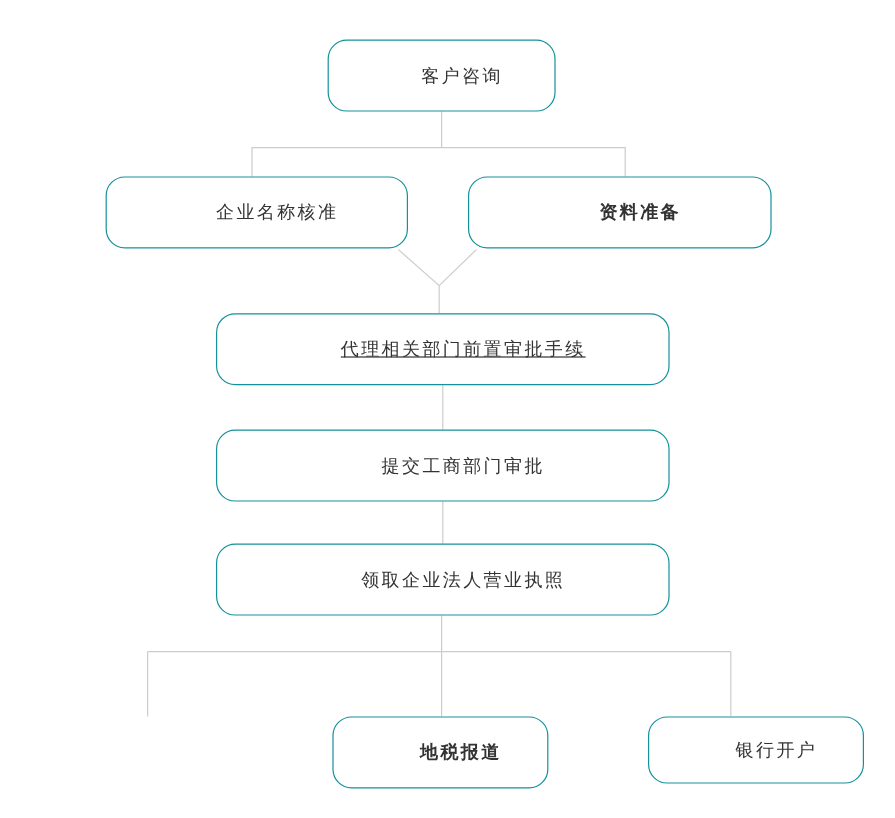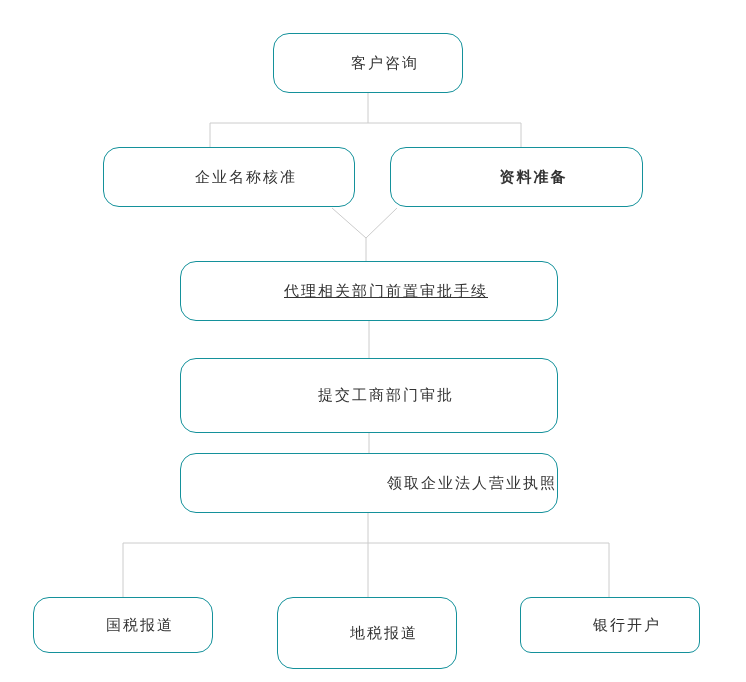--- a/index.html
+++ b/index.html
@@ -34,28 +34,28 @@
     justify-content: center;
     font-size: 15px;
     color: #333333;
     letter-spacing: 2px;
     text-align: center;
     z-index: 2;
     padding-left: 34px;
   }
   
   .n-customer   { left: 273px; top: 33px;  width: 190px; height: 60px; }
-  .n-name       { left: 88px;  top: 147px; width: 252px; height: 60px; margin-left: 15px; }
+  .n-name       { left: 88px;  top: 147px; width: 252px; height: 60px; }
   .n-material   { left: 390px; top: 147px; width: 253px; height: 60px; font-weight: bold; }
   .n-preapprove { left: 180px; top: 261px; width: 378px; height: 60px; text-decoration: underline; }
-  .n-submit     { left: 180px; top: 358px; width: 378px; height: 75px; }
-  .n-license    { left: 180px; top: 453px; width: 378px; height: 60px; justify-content: flex-end; }
+  .n-submit     { left: 180px; top: 358px; width: 378px; height: 60px; }
+  .n-license    { left: 180px; top: 453px; width: 378px; height: 60px; }
   .n-nattax     { left: 33px;  top: 597px; width: 180px; height: 56px; }
-  .n-loctax     { left: 277px; top: 597px; width: 180px; height: 72px; }
-  .n-bank       { left: 520px; top: 597px; width: 180px; height: 56px; border-radius: 11px; }
+  .n-loctax     { left: 277px; top: 597px; width: 180px; height: 60px; font-weight: bold; }
+  .n-bank       { left: 540px; top: 597px; width: 180px; height: 56px; }
 </style>
 </head>
 <body>
 
 <div class="canvas">
 
   <svg class="connectors" width="746" height="682" viewBox="0 0 746 682" stroke="#cccccc" stroke-width="1" fill="none">
 
     <line x1="368" y1="93" x2="368" y2="123"></line>
 
@@ -91,23 +91,20 @@
   </div>
 
   <div class="node n-submit">
     <span>提交工商部门审批</span>
   </div>
 
   <div class="node n-license">
     <span>领取企业法人营业执照</span>
   </div>
 
-  <div class="node n-nattax">
-    <span>国税报道</span>
-  </div>
 
   <div class="node n-loctax">
     <span>地税报道</span>
   </div>
 
   <div class="node n-bank">
     <span>银行开户</span>
   </div>
 
 </div>

